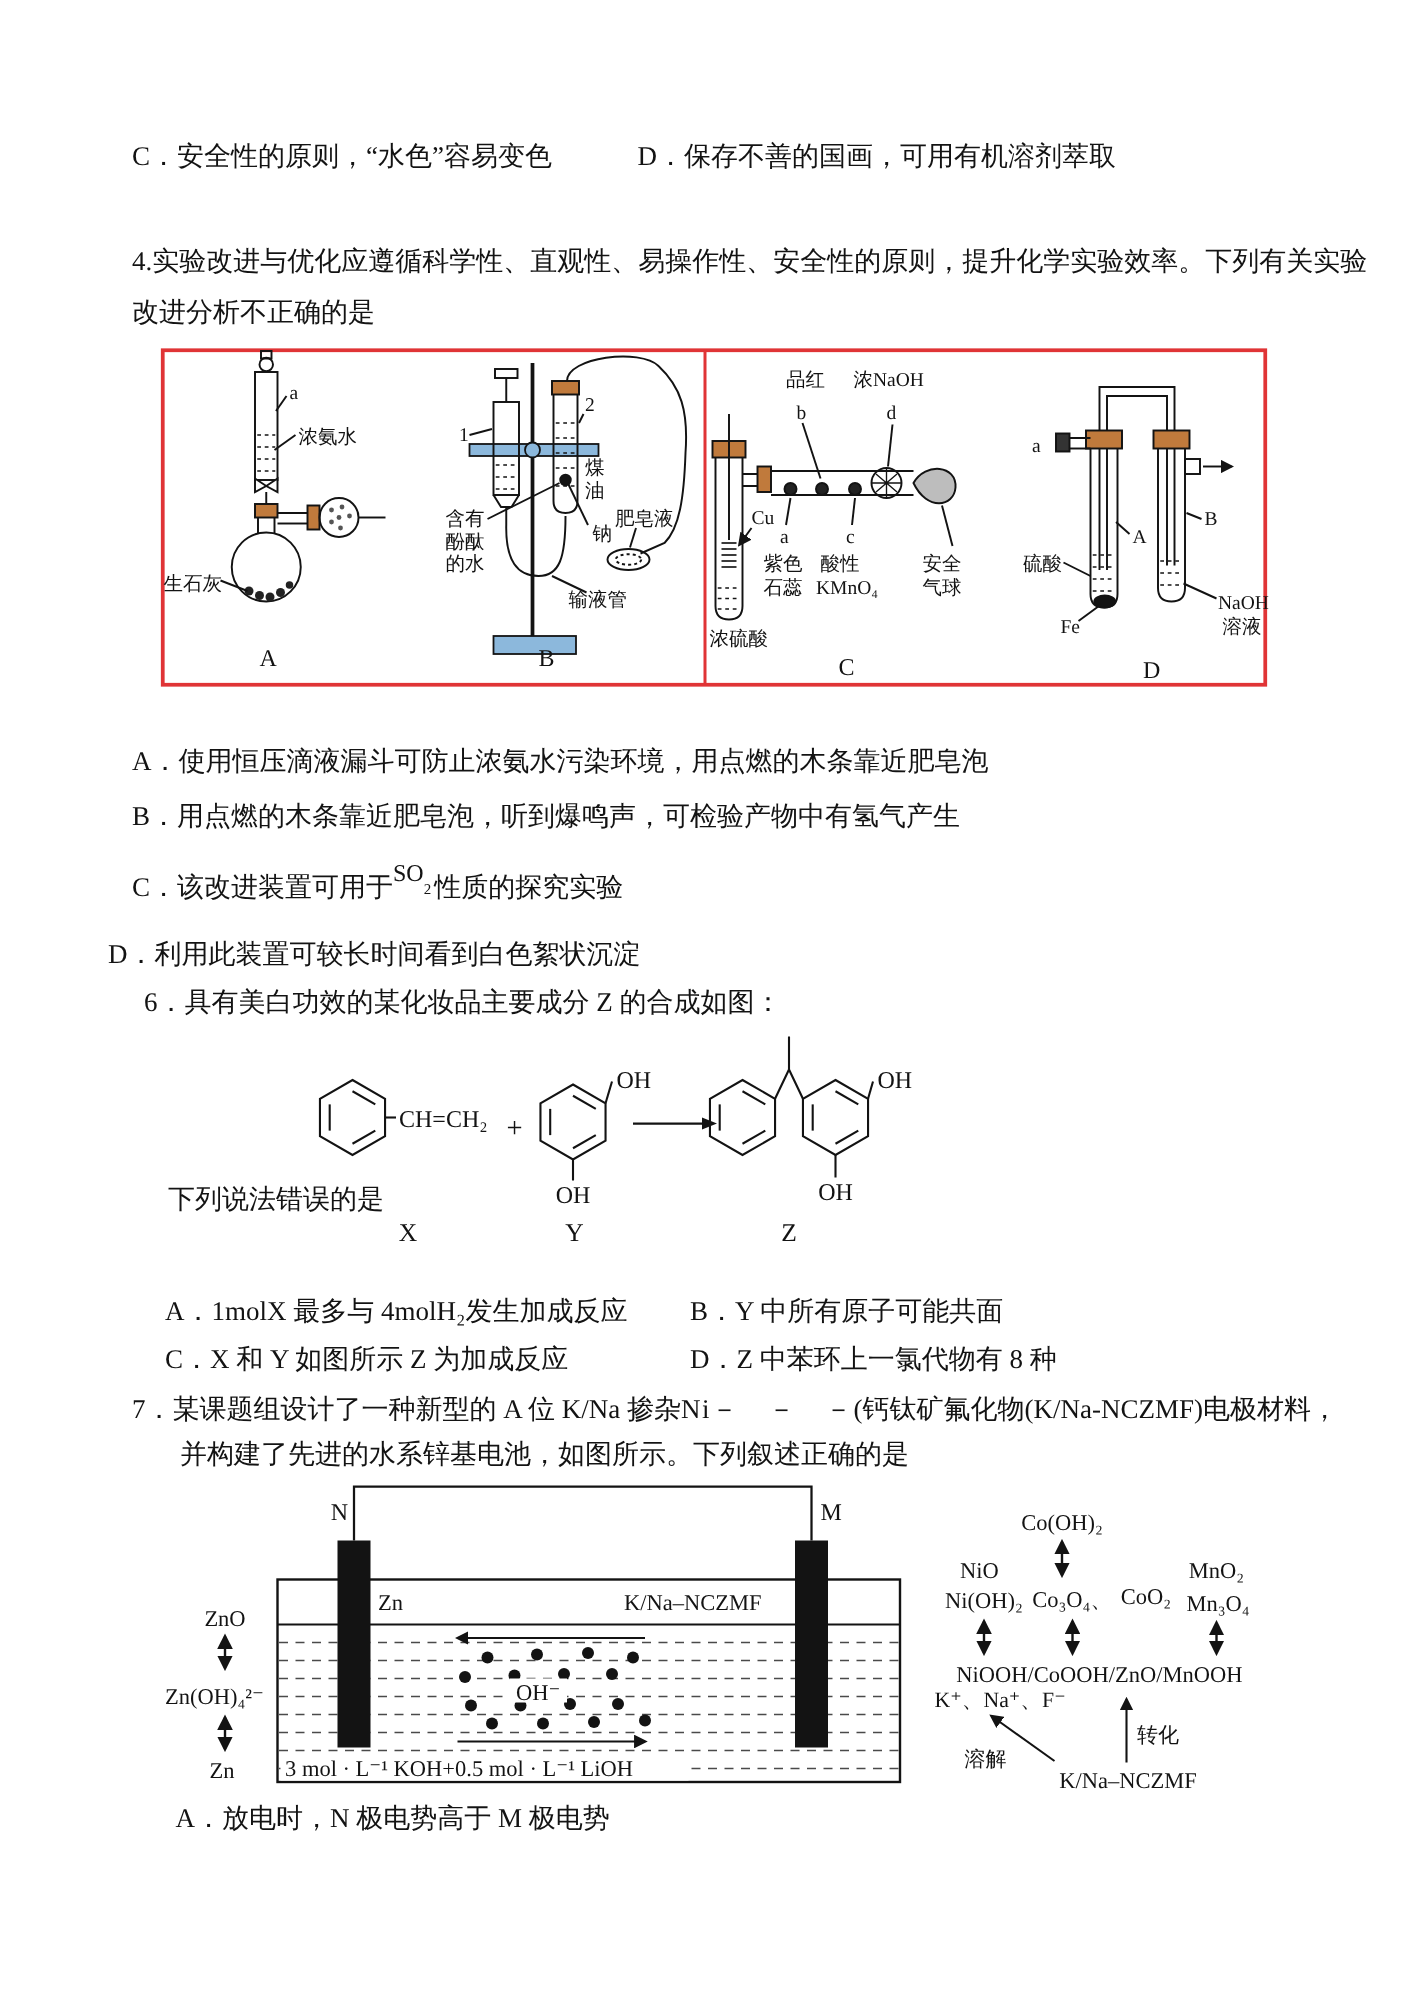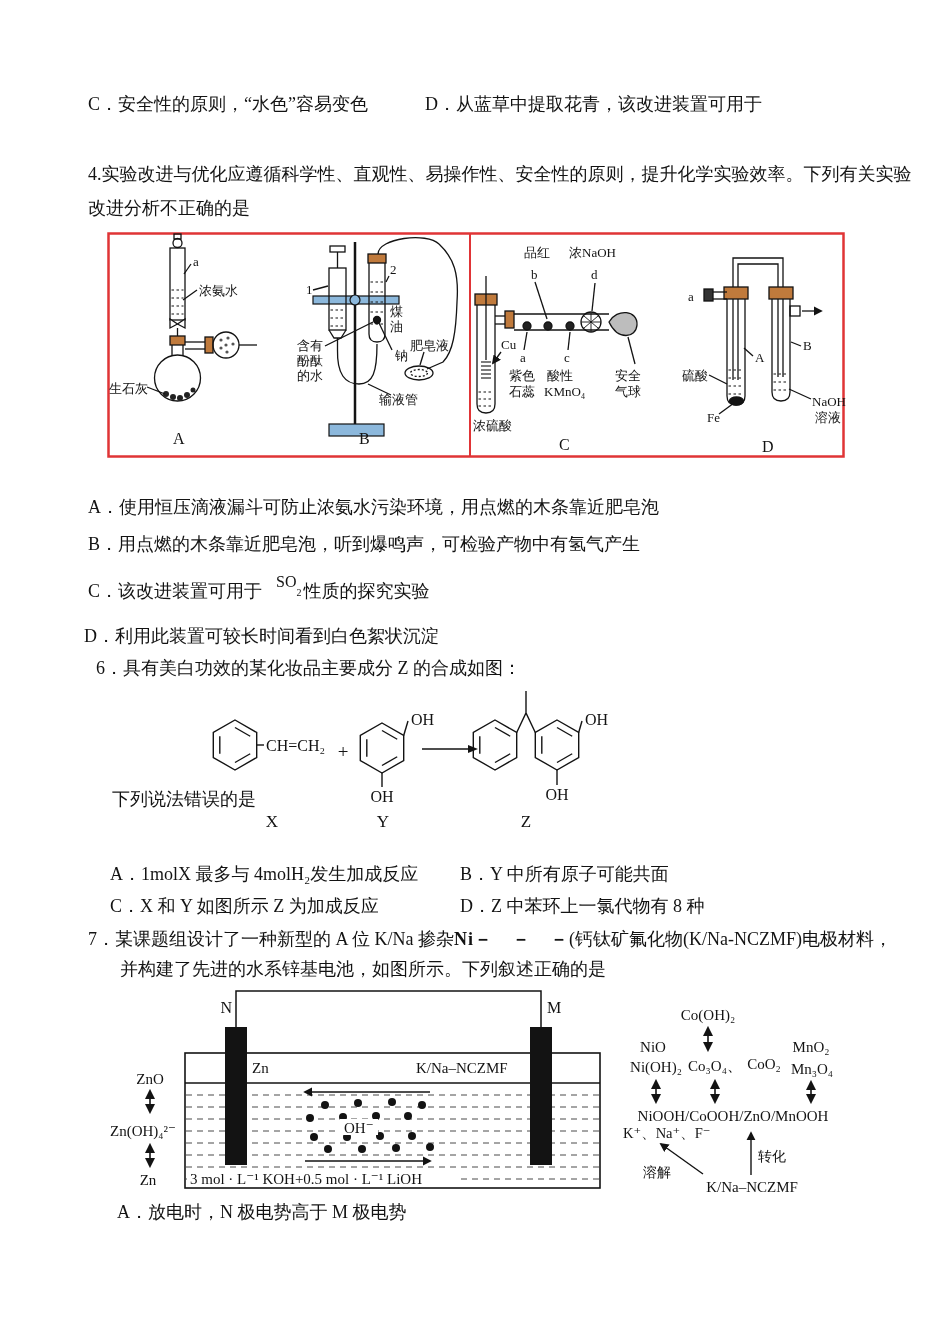--- a/index.html
+++ b/index.html
@@ -1,31 +1,31 @@
 <!DOCTYPE html>
 <html><head>
 <meta charset="utf-8">
 <style>
   html,body{margin:0;padding:0;}
   body{width:950px;height:1344px;position:relative;background:#ffffff;
        font-family:"Liberation Serif","DejaVu Serif",serif;color:#131313;overflow:hidden;}
   .t{position:absolute;white-space:nowrap;font-size:18px;line-height:1.25;}
-  .so{display:inline-block;position:relative;top:-10px;font-size:16px;margin-left:14px;margin-right:2px;}
+  .so{display:inline-block;position:relative;top:-10px;font-size:16px;margin-right:2px;}
   .sosub{font-size:10px;position:relative;top:9px;left:0px;}
-  .formula-latin{letter-spacing:1px;font-weight:bold;}
+  .formula-latin{letter-spacing:1px;}
   svg{position:absolute;overflow:visible;}
   svg text{font-family:"Liberation Serif","DejaVu Serif",serif;fill:#131313;}
   .cn13{font-size:13px;}
   .cap{font-size:16px;}
 </style>
 </head>
 <body>
 
 <div class="t" style="left:88px;top:93px">C．安全性的原则，“水色”容易变色</div>
-<div class="t" style="left:425px;top:93px">D．从蓝草中提取花青，该改进装置可用于</div>
+<div class="t" style="left:425px;top:93px">D．保存不善的国画，可用有机溶剂萃取</div>
 
 <div class="t" style="left:88px;top:163px">4.实验改进与优化应遵循科学性、直观性、易操作性、安全性的原则，提升化学实验效率。下列有关实验</div>
 <div class="t" style="left:88px;top:197px">改进分析不正确的是</div>
 
 <svg style="left:107px;top:232px" width="738" height="226" viewBox="0 0 738 226">
   <defs>
     <marker id="ah1" viewBox="0 0 10 10" refX="8" refY="5" markerWidth="7" markerHeight="7" orient="auto-start-reverse">
       <path d="M0,0L10,5L0,10z" fill="#131313"></path>
     </marker>
   </defs>
@@ -217,21 +217,21 @@
   <text x="705" y="174" class="cn13">NaOH</text>
   <text x="708" y="190" class="cn13">溶液</text>
   <text x="655" y="220" class="cap">D</text>
 </svg>
 
 <div class="t" style="left:88px;top:496px">A．使用恒压滴液漏斗可防止浓氨水污染环境，用点燃的木条靠近肥皂泡</div>
 <div class="t" style="left:88px;top:533px">B．用点燃的木条靠近肥皂泡，听到爆鸣声，可检验产物中有氢气产生</div>
 <div class="t" style="left:88px;top:580px">
   <span>C．该改进装置可用于</span><span class="so"><span>SO</span><span class="sosub">2</span></span><span>性质的探究实验</span>
 </div>
-<div class="t" style="left:84px;top:625px">D．利用此装置可较长时间看到白色絮状沉淀</div>
+<div class="t" style="left:72px;top:625px">D．利用此装置可较长时间看到白色絮状沉淀</div>
 
 <div class="t" style="left:96px;top:657px">6．具有美白功效的某化妆品主要成分 Z 的合成如图：</div>
 
 <svg style="left:150px;top:685px" width="520" height="152" viewBox="0 0 520 152">
   <defs>
     <g id="benz" stroke="#131313" stroke-width="1.4" fill="none">
       <polygon points="0,-25 21.7,-12.5 21.7,12.5 0,25 -21.7,12.5 -21.7,-12.5"></polygon>
       <line x1="0" y1="-17.5" x2="15.2" y2="-8.75"></line>
       <line x1="15.2" y1="8.75" x2="0" y2="17.5"></line>
       <line x1="-15.2" y1="8.75" x2="-15.2" y2="-8.75"></line>

